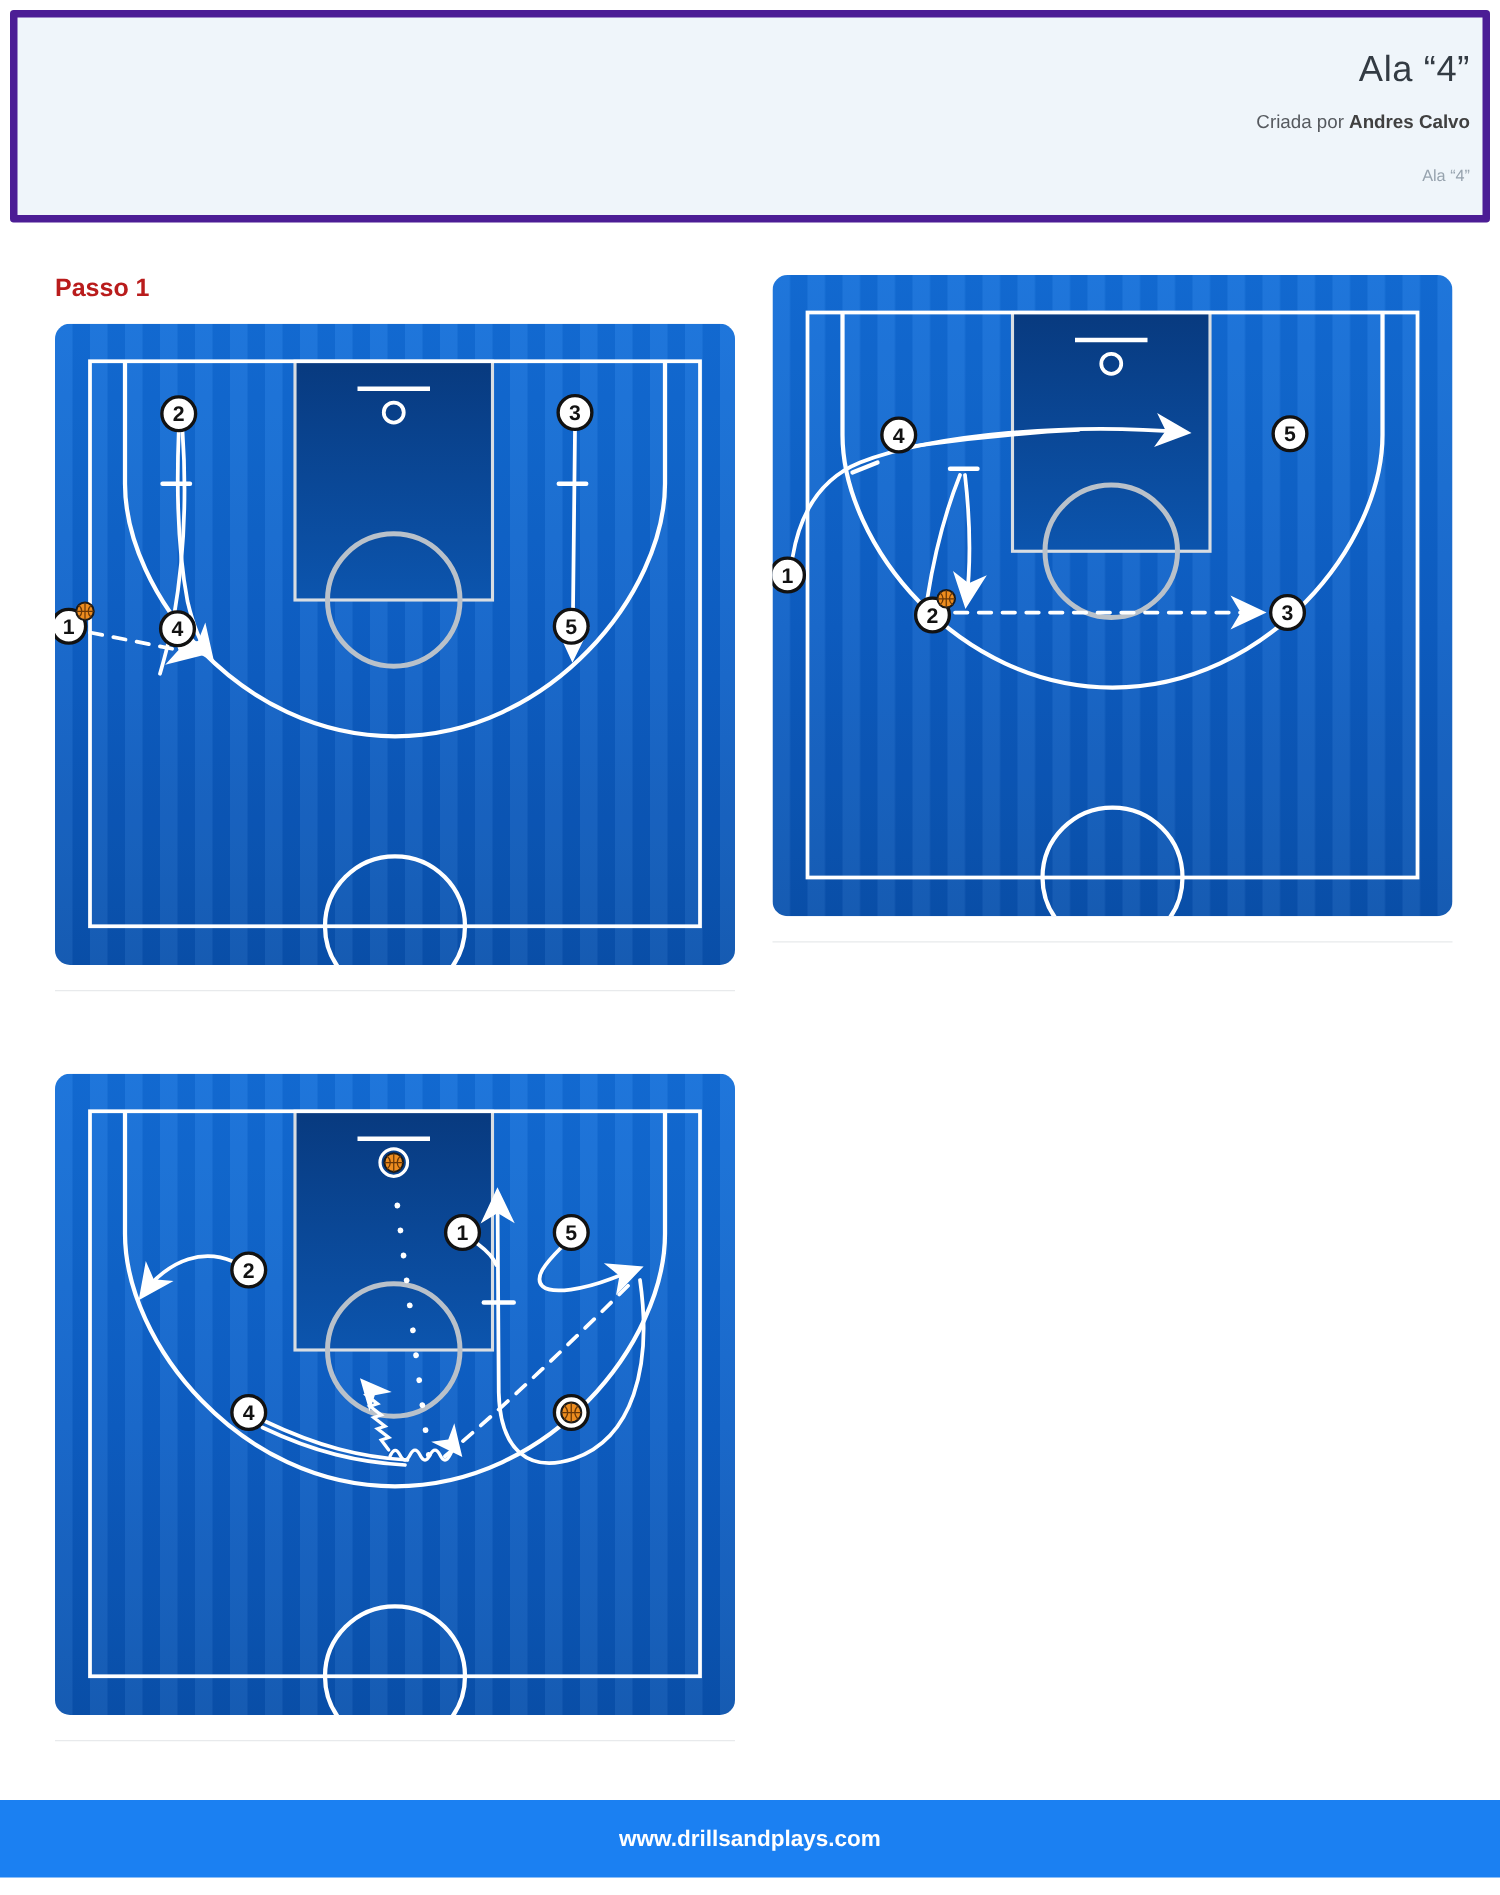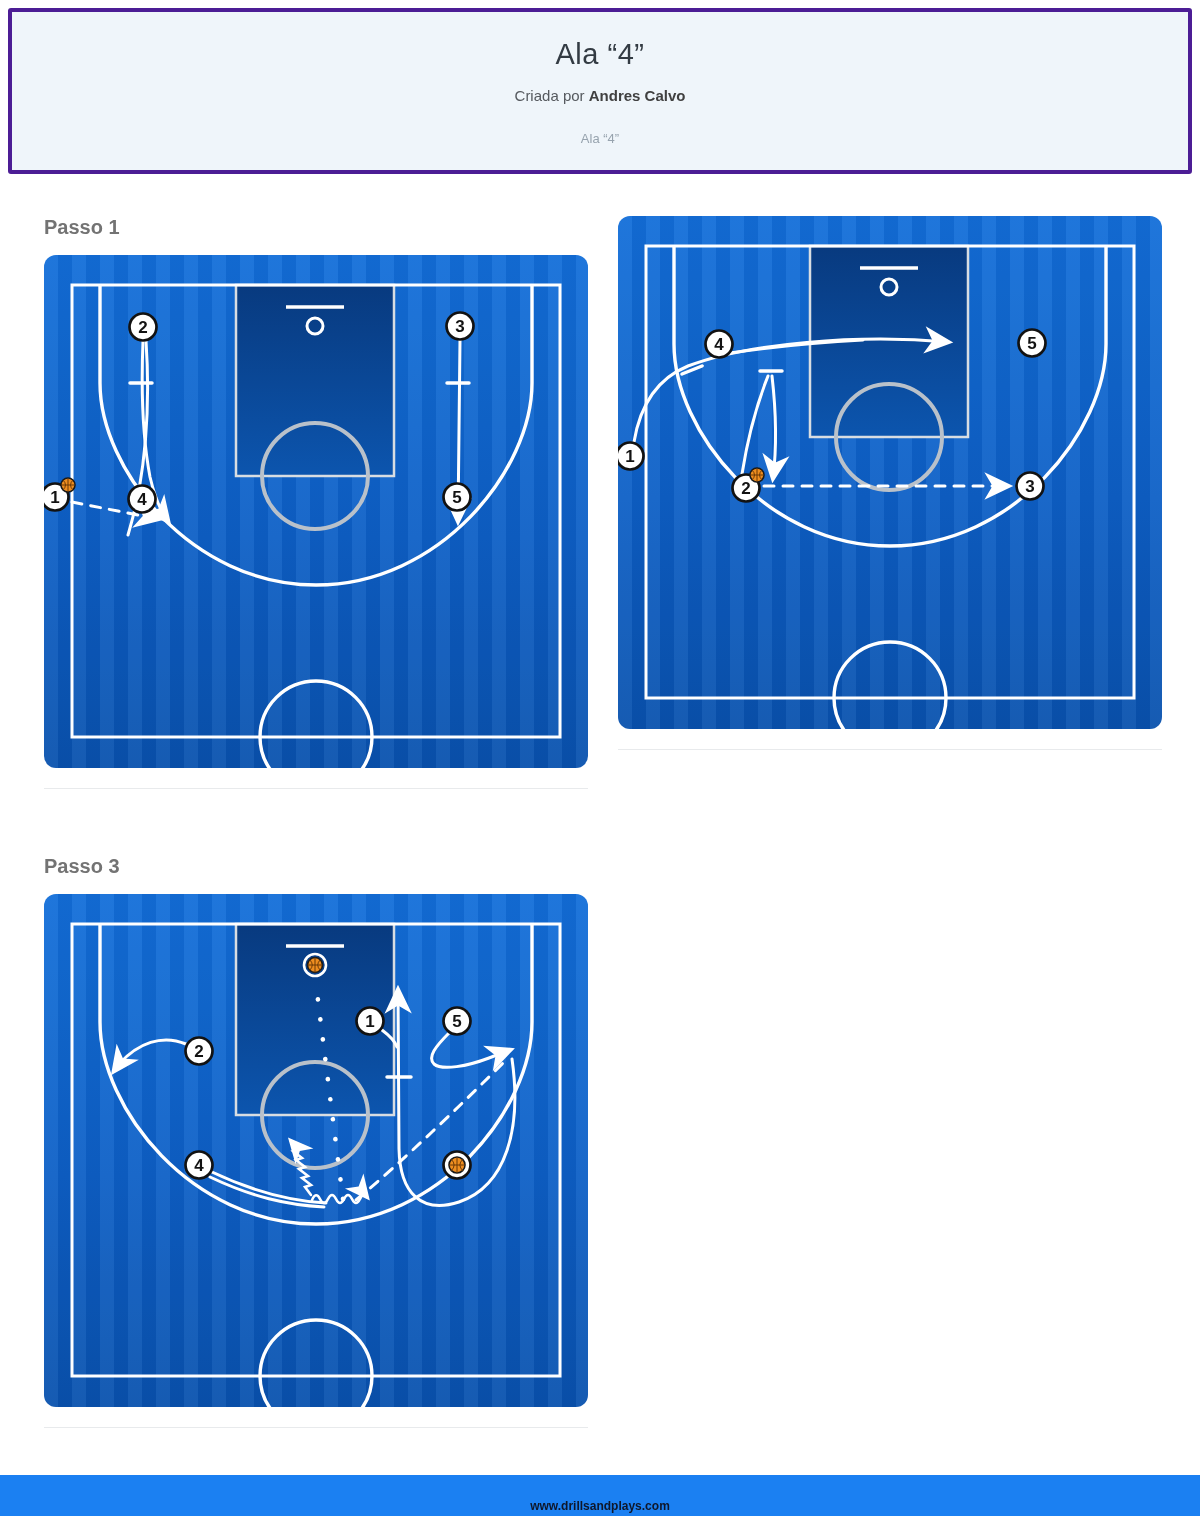--- a/index.html
+++ b/index.html
@@ -3,46 +3,46 @@
 <meta charset="utf-8">
 <title>Ala “4”</title>
 <style>
   * { margin:0; padding:0; box-sizing:border-box; }
   html,body { background:#ffffff; width:1200px; font-family:"Liberation Sans", sans-serif; }
   .page { width:1200px; min-height:1516px; position:relative; background:#fff; }
 
   .header {
     margin:8px 8px 0 8px;
     background:#eff5fa;
-    border:4px solid #4c1d95;
+    border:6px solid #4c1d95;
     border-radius:3px;
-    text-align:center;
+    text-align:right;
     padding:26px 10px 24px 10px;
   }
   .header h1 { font-size:29px; font-weight:400; color:#333b43; letter-spacing:.5px; }
   .byline { margin-top:16px; font-size:15px; color:#55595e; }
   .byline b { color:#404040; }
   .subtitle { margin-top:27px; font-size:13px; color:#97a3ae; }
 
   .main { padding:42px 38px 0 44px; }
   .grid { display:grid; grid-template-columns:544px 544px; column-gap:30px; }
-  .step h2 { font-size:20px; font-weight:700; color:#737373; margin-bottom:16px; }
+  .step h2 { font-size:20px; font-weight:700; color:#b91c1c; margin-bottom:16px; }
   .step { margin-bottom:0; }
   .court-wrap { width:544px; height:513px; }
   .court-wrap svg { display:block; }
   .divider { border:none; border-top:1px solid #e8eaec; margin-top:20px; }
   .row2 { margin-top:66px; }
 
   .footer {
     margin-top:47px;
     width:1200px; height:62px;
     background:#1b80f2;
     display:flex; align-items:center; justify-content:center;
   }
-  .footer span { color:#0f172a; font-size:12px; font-weight:700; }
+  .footer span { color:#ffffff; font-size:18px; font-weight:700; }
 </style>
 </head>
 <body>
 
 <div class="page">
 
   <div class="header">
     <h1>Ala “4”</h1>
     <div class="byline"><span>Criada por </span><b>Andres Calvo</b></div>
     <div class="subtitle">Ala “4”</div>
@@ -187,21 +187,20 @@
                 </g>
               </g>
             </svg>
           </div>
         <hr class="divider">
       </div>
     </div>
 
     <div class="grid row2">
       <div class="step">
-        <h2>Passo 3</h2>
         <div class="court-wrap" id="court-2">
             <svg width="544" height="513" viewBox="0 0 544 513" xmlns="http://www.w3.org/2000/svg">
   <defs>
     <linearGradient id="bg2" x1="0" y1="0" x2="0" y2="1">
       <stop offset="0" stop-color="#136fd9"></stop>
                   <stop offset="0.55" stop-color="#0e60c6"></stop>
                   <stop offset="1" stop-color="#0a52ae"></stop>
     </linearGradient>
     <linearGradient id="pt2" x1="0" y1="0" x2="0" y2="1">
       <stop offset="0" stop-color="#083a7f"></stop>

